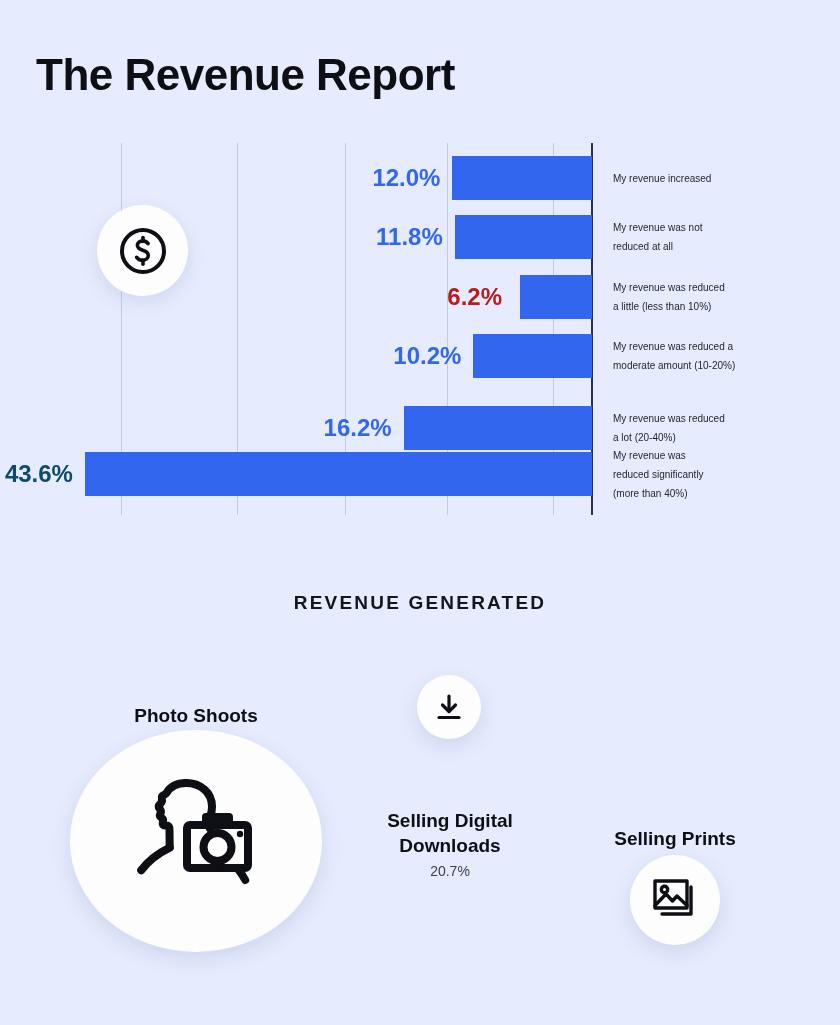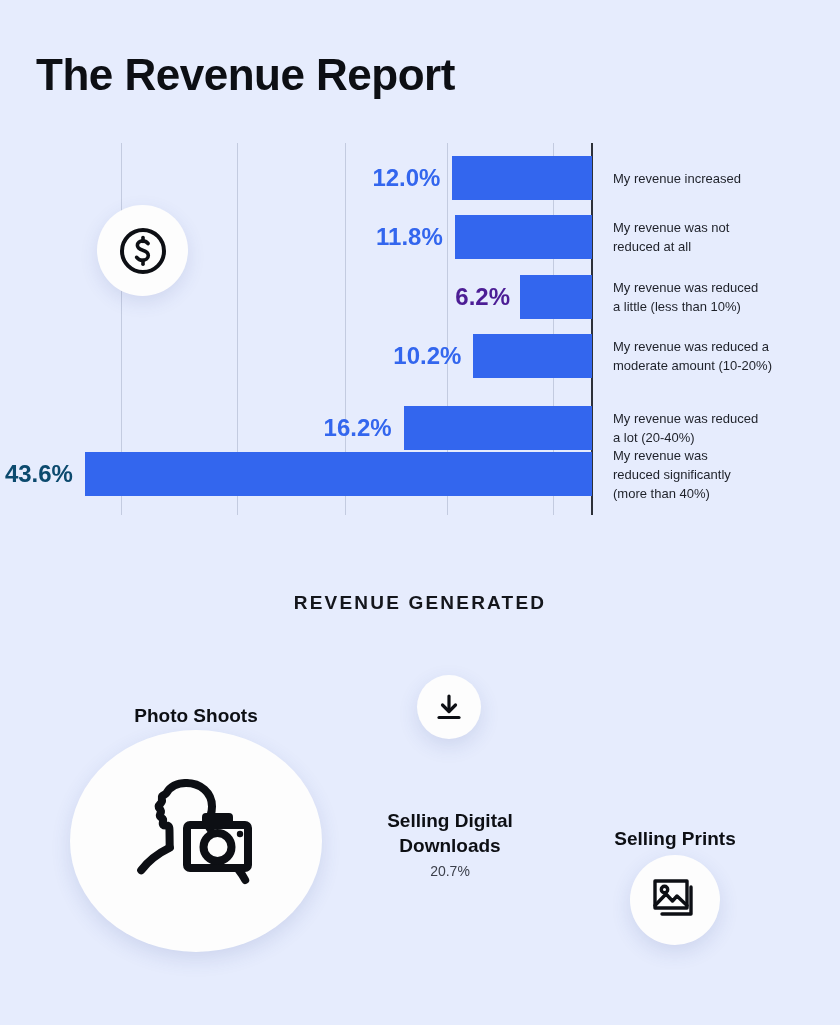--- a/index.html
+++ b/index.html
@@ -90,21 +90,21 @@
     right: 0;
     top: 0;
     height: 100%;
     background: #3366ee;
   }
   .bar-label {
     position: absolute;
     left: 613px;
     top: 50%;
     transform: translateY(-50%);
-    font-size: 13px;
+    font-size: 10px;
     line-height: 19px;
     color: #1e2129;
     width: 215px;
     white-space: pre-line;
   }
 
   
   .coin-badge {
     position: absolute;
     left: 97px;
@@ -195,21 +195,21 @@
       </div>
       <div class="bar-row" style="top: 75px; height: 44px;">
         <div class="bar-value" style="color: rgb(51, 102, 238); right: 397.23px; position: absolute;">11.8%</div>
         <div class="bar-wrap" style="left: 454.77px; width: 137.23px;">
           <div class="bar-fill" style="width: 100%; background: rgb(51, 102, 238);"></div>
         </div>
         <div class="bar-label">My revenue was not
 reduced at all</div>
       </div>
       <div class="bar-row" style="top: 135px; height: 44px;">
-        <div class="bar-value" style="color: #4c1d95; right: 330px; position: absolute;">6.2%</div>
+        <div class="bar-value" style="color: #b91c1c; right: 338px; position: absolute;">6.2%</div>
         <div class="bar-wrap" style="left: 519.896px; width: 72.1037px;">
           <div class="bar-fill" style="width: 100%; background: rgb(51, 102, 238);"></div>
         </div>
         <div class="bar-label">My revenue was reduced
 a little (less than 10%)</div>
       </div>
       <div class="bar-row" style="top: 194px; height: 44px;">
         <div class="bar-value" style="color: rgb(51, 102, 238); right: 378.622px; position: absolute;">10.2%</div>
         <div class="bar-wrap" style="left: 473.378px; width: 118.622px;">
           <div class="bar-fill" style="width: 100%; background: rgb(51, 102, 238);"></div>

